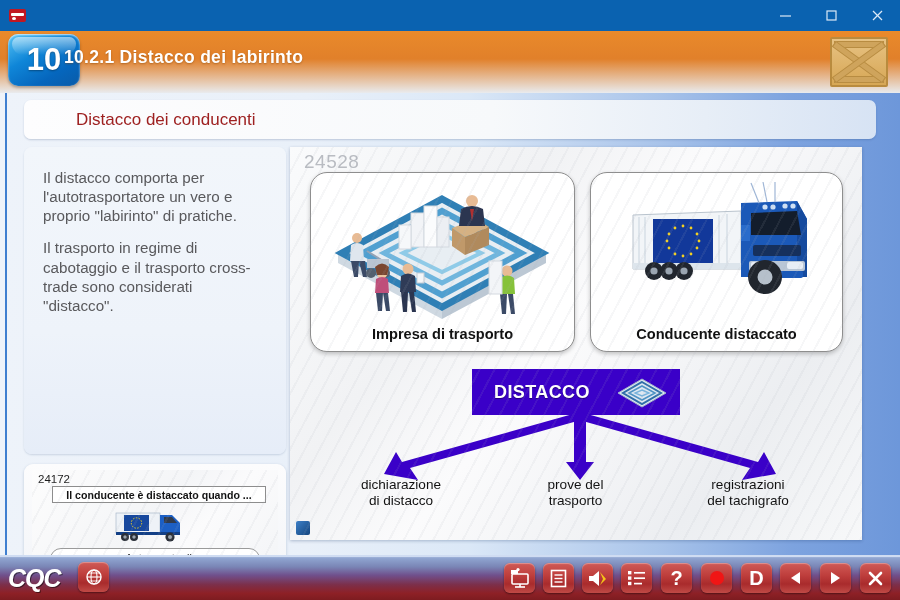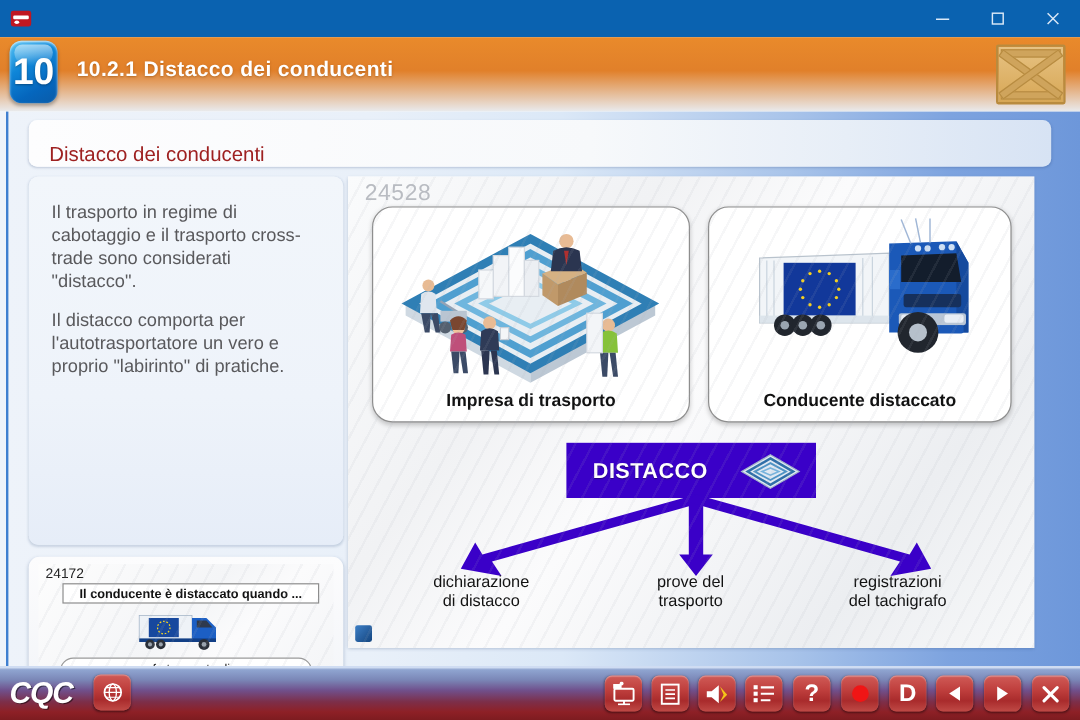--- a/index.html
+++ b/index.html
@@ -48,21 +48,21 @@
   .win-btn svg { display: block; }
 
   
   #header {
     position: absolute; left: 0; top: 31px; width: 900px; height: 62px;
     background: linear-gradient(to bottom, #e98a2b 0%, #e1802a 45%, #e9ebee 100%);
     overflow: hidden;
   }
   #header-number-badge {
     position: absolute; left: 8px; top: 3px;
-    width: 40px; height: 52px;
+    width: 72px; height: 52px;
     border-radius: 10px;
     background: linear-gradient(150deg, #58c4f5 0%, #0f86d8 38%, #0566bd 72%, #0a5ba8 100%);
     box-shadow: inset 0 1px 2px rgba(255,255,255,.8), 0 2px 3px rgba(0,0,0,.28);
     display: flex; align-items: center; justify-content: center;
     color: #fff; font-size: 31px; font-weight: bold;
     text-shadow: 0 1px 2px rgba(0,0,0,.35);
     font-family: "Liberation Sans", sans-serif;
   }
   #header-number-badge::after {
     content:""; position:absolute; left:4px; top:3px; right:4px; height:18px;
@@ -104,21 +104,21 @@
     position: absolute; left: 5px; top: 0; width: 2px; height: 462px;
     background: #3f7fd0;
   }
 
   
   #page-title-banner {
     position: absolute; left: 24px; top: 7px; width: 852px; height: 39px;
     border-radius: 7px;
     background: linear-gradient(to right, #fdfdfe 0%, #f7f9fb 55%, #e7eef7 80%, #d7e3f4 100%);
     box-shadow: 0 1px 2px rgba(30,60,110,.22);
-    display: flex; align-items: flex-end;
+    display: flex; align-items: center; padding-left: 35px;
   }
   #page-title-text {
     margin-left: 17px; color: #9e2121; font-size: 17px;
   }
 
   
   #text-card {
     position: absolute; left: 24px; top: 54px; width: 262px; height: 307px;
     border-radius: 8px;
     background: linear-gradient(to bottom, #f2f6fb 0%, #eef3fa 60%, #e6edf8 100%);
@@ -275,39 +275,39 @@
         <svg width="13" height="13" viewBox="0 0 13 13">
           <line x1="2" y1="2" x2="11" y2="11" stroke="#dce9f7" stroke-width="1.2"></line>
           <line x1="11" y1="2" x2="2" y2="11" stroke="#dce9f7" stroke-width="1.2"></line>
         </svg>
       </div>
     </div>
   </div>
 
   <div id="header">
     <div id="header-number-badge">10</div>
-    <div id="header-title">10.2.1 Distacco dei conducenti</div>
+    <div id="header-title">10.2.1 Distacco dei labirinto</div>
     <div id="header-crate-icon">
       <div class="brace b-top"></div>
       <div class="brace b-bot"></div>
       <div class="d1"></div>
       <div class="d2"></div>
     </div>
   </div>
 
   <div id="body-area">
     <div id="left-blue-rule"></div>
 
     <div id="page-title-banner">
       <div id="page-title-text">Distacco dei conducenti</div>
     </div>
 
     <div id="text-card">
+      <p>Il distacco comporta per l'autotrasportatore un vero e proprio "labirinto" di pratiche.</p>
       <p>Il trasporto in regime di cabotaggio e il trasporto cross-trade sono considerati "distacco".</p>
-      <p>Il distacco comporta per l'autotrasportatore un vero e proprio "labirinto" di pratiche.</p>
     </div>
 
     <div id="thumb-card">
       <div id="thumb-inner" class="diag-stripes">
         <div id="thumb-id">24172</div>
         <div id="thumb-headline">Il conducente è distaccato quando ...</div>
 
         <svg id="thumb-truck" width="86" height="40" viewBox="0 0 86 40">
           <rect x="2" y="7" width="44" height="20" fill="#eef2f7" stroke="#9fb0c4" stroke-width=".6"></rect>
           <rect x="10" y="9" width="25" height="16" fill="#17489e"></rect>

